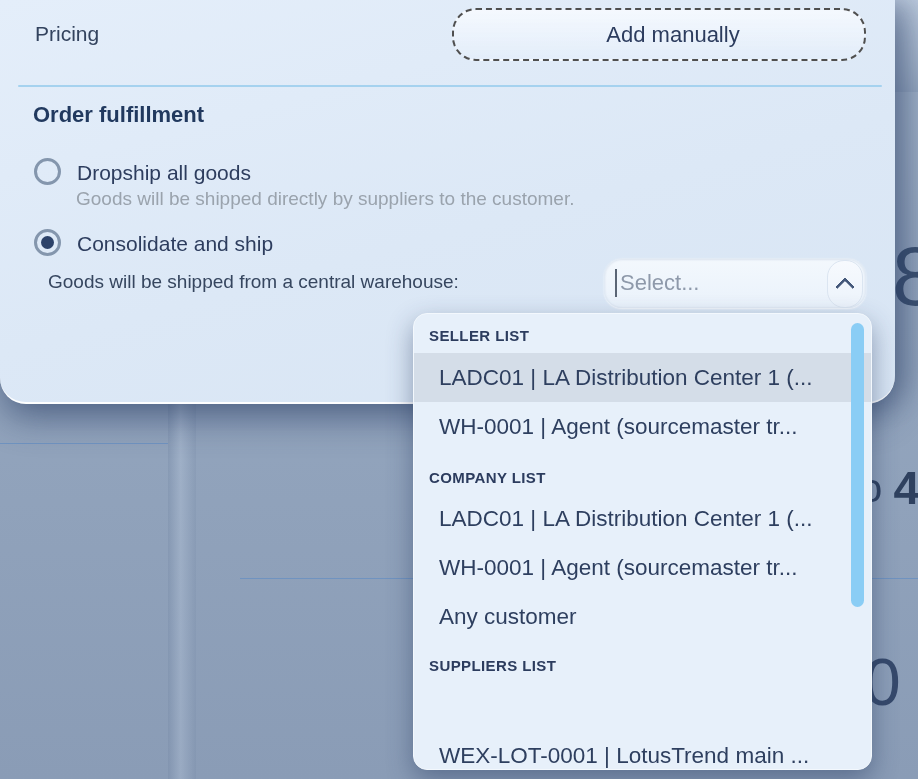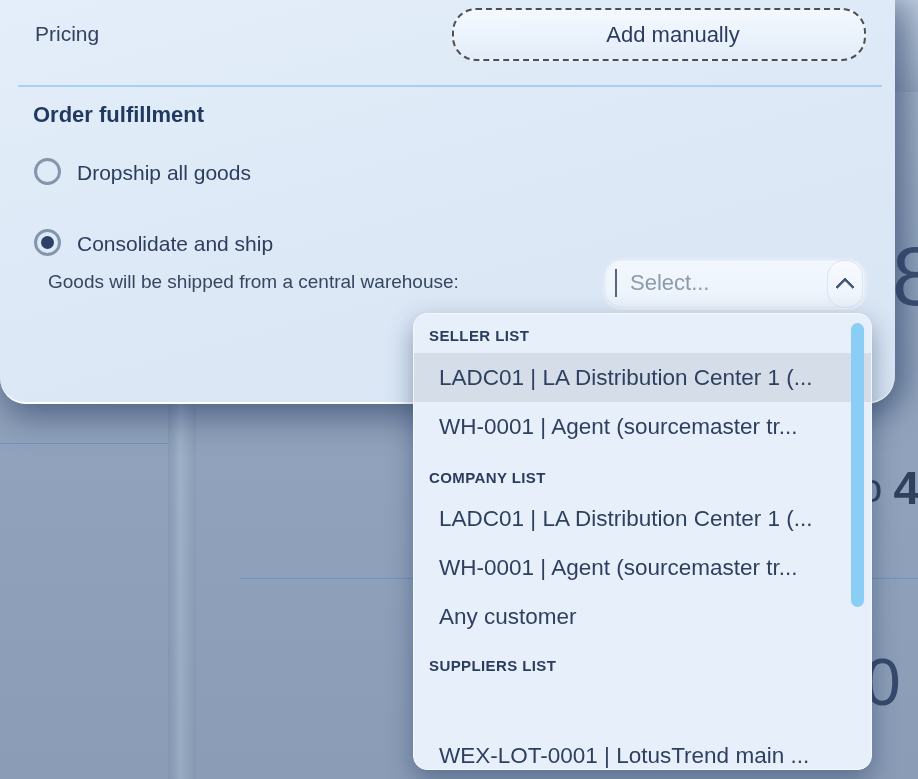--- a/index.html
+++ b/index.html
@@ -79,21 +79,21 @@
   .warehouse-label{
     position:absolute;left:48px;top:271px;
     font-size:19px;color:#36465f;white-space:nowrap;
   }
   .select-box{
     position:absolute;left:604px;top:258px;width:262px;height:50px;
     box-sizing:border-box;border-radius:18px;
     background:linear-gradient(180deg,#f3f8fd,#eaf2fb);
     border:1px solid #e2ebf5;
     box-shadow:inset 0 1px 2px rgba(150,170,200,.25), 0 1px 2px rgba(255,255,255,.8);
-    display:flex;align-items:center;padding-left:10px;cursor:text;gap:10px;
+    display:flex;align-items:center;padding-left:10px;cursor:text;
   }
   .text-caret{width:2px;height:28px;background:#5a6575;margin-right:3px;flex:0 0 auto;}
   .select-placeholder{font-size:22px;color:#8e99aa;white-space:nowrap;}
   .select-chevron-pill{
     position:absolute;right:2px;top:1px;width:34px;height:46px;
     border-radius:17px;
     background:linear-gradient(180deg,#f7fafe,#ecf3fb);
     border:1px solid #dbe5f1;
     display:flex;align-items:center;justify-content:center;cursor:pointer;
   }
@@ -150,20 +150,21 @@
     <button class="add-manually-btn">Add manually</button>
 
     <div class="divider"></div>
 
     <div class="section-title">Order fulfillment</div>
 
     <div class="radio-row radio-row-1">
       <span class="radio-circle"></span>
       <span class="radio-label">Dropship all goods</span>
     </div>
+    <div class="radio-desc">Goods will be shipped directly by suppliers to the customer.</div>
 
     <div class="radio-row radio-row-2">
       <span class="radio-circle">
           <span class="radio-dot"></span>
         </span>
       <span class="radio-label">Consolidate and ship</span>
     </div>
 
     <div class="warehouse-label">Goods will be shipped from a central warehouse:</div>
 

